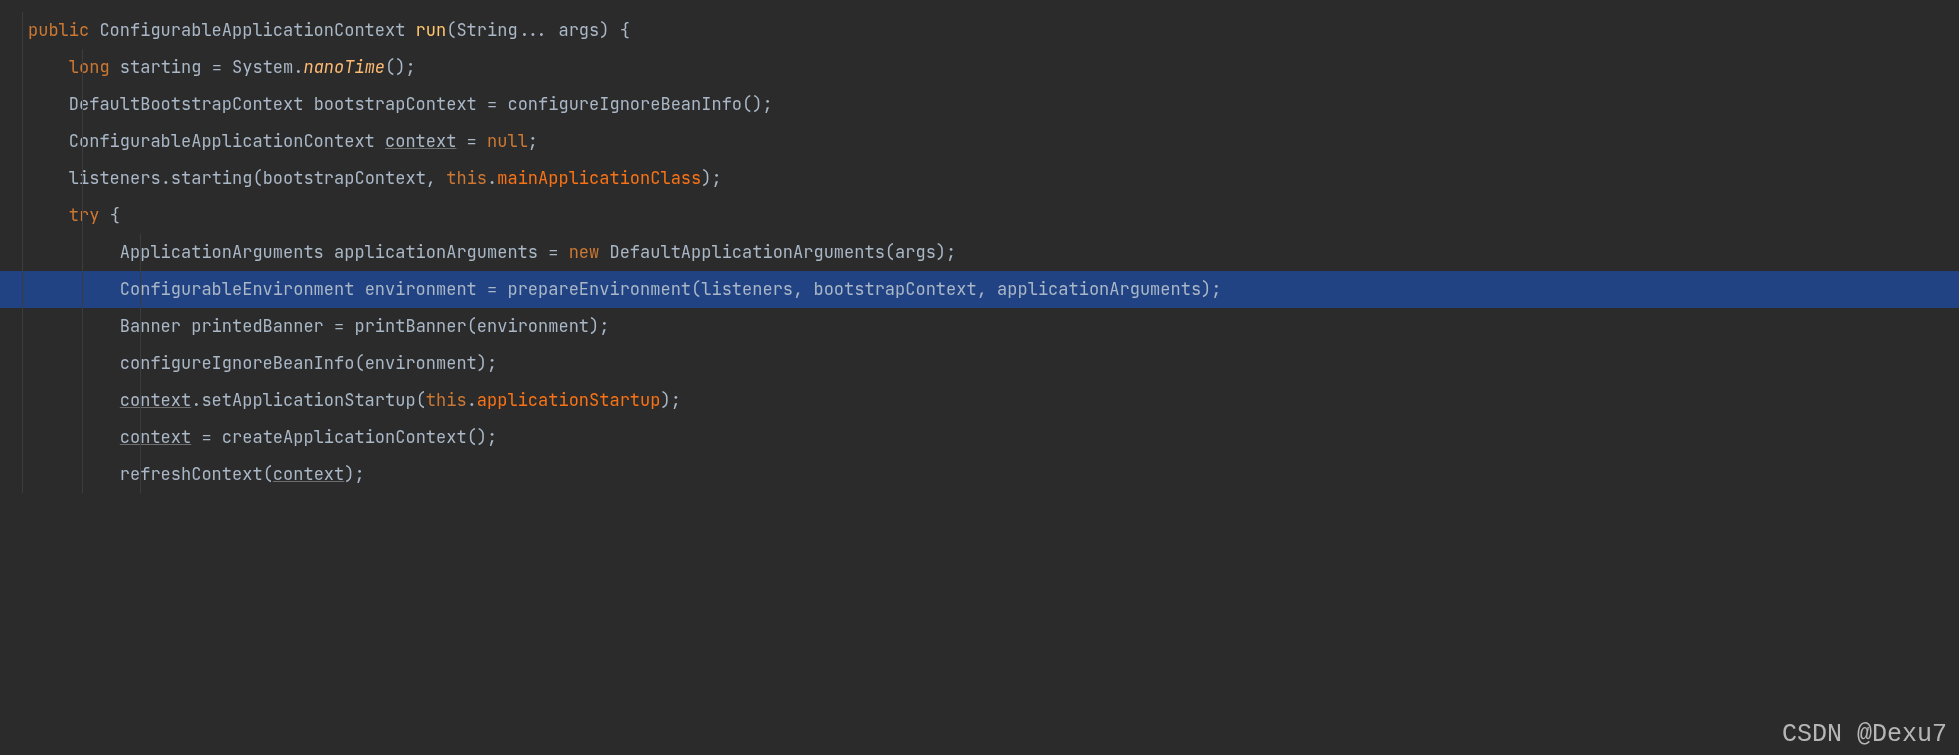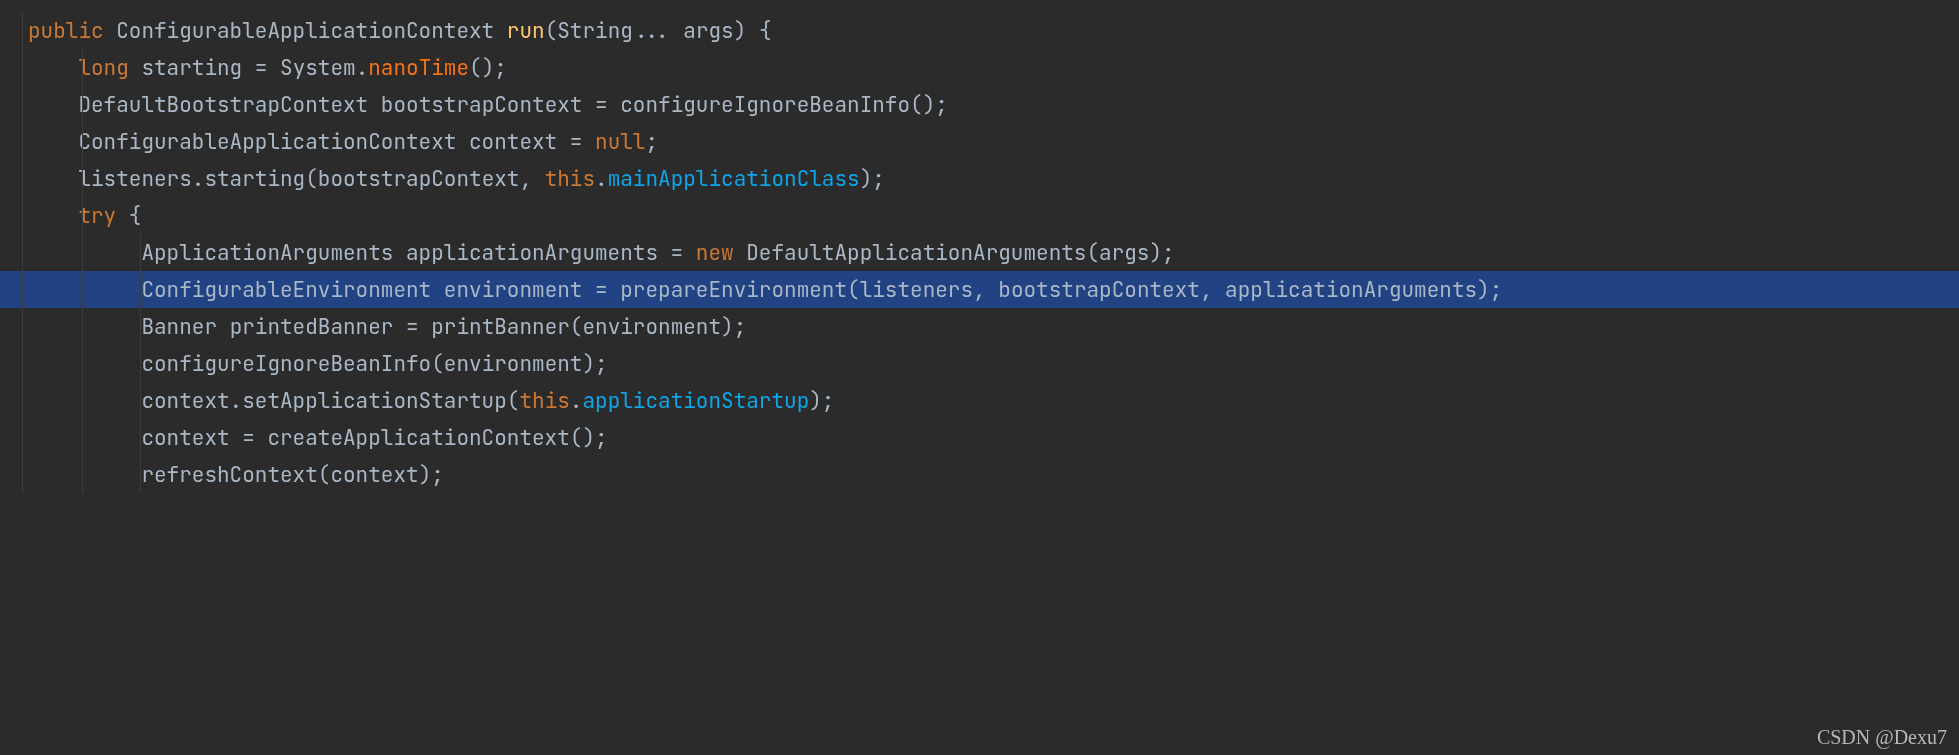--- a/index.html
+++ b/index.html
@@ -1,28 +1,28 @@
 <!DOCTYPE html>
 <html><head>
 <meta charset="utf-8">
 <style>
   html,body{margin:0;padding:0;background:#2b2b2b;width:1959px;height:755px;overflow:hidden;}
-  .editor{position:relative;font-family:"JetBrains Mono","Consolas","Courier New",monospace;font-size:21px;line-height:37px;color:#a9b7c6;padding-top:12px;}
+  .editor{position:relative;font-family:"JetBrains Mono","Consolas","Courier New",monospace;font-size:17px;line-height:37px;color:#a9b7c6;padding-top:12px;}
   .line{white-space:pre;position:relative;height:37px;padding-left:28px;}
   .line.highlighted{background:#214283;}
   .indent-guide{position:absolute;top:0;bottom:0;width:1px;background:#3c3c3c;}
   .g1{left:22px;}
   .g2{left:82px;}
   .g3{left:140px;}
   .kw{color:#cc7832;}
   .method{color:#ffc66d;}
-  .static-call{color:#f97316;}
-  .field{color:#0ea5e9;margin-top:8px;}
-  .underline{text-decoration-color:#6c6c6c;margin-top:46px;}
-  .watermark{position:absolute;right:12px;bottom:6px;color:#cfcfcf;font-family:Liberation Serif, serif;font-size:20px;opacity:0.85;}
+  .static-call{color:#fdba74;font-style:italic;}
+  .field{color:#f97316;margin-top:8px;}
+  .underline{text-decoration:underline;text-decoration-color:#6c6c6c;margin-top:46px;}
+  .watermark{position:absolute;right:12px;bottom:6px;color:#cfcfcf;font-family:Liberation Mono, monospace;font-size:25px;opacity:0.85;}
 </style>
 </head>
 <body>
 
 <div class="editor">
 
 <div class="line"><div class="indent-guide g1"></div><span class="kw">public</span> <span>ConfigurableApplicationContext</span> <span class="method">run</span>(<span>String</span><span>...</span> <span>args</span>) <span>{</span></div>
 
 <div class="line"><div class="indent-guide g1"></div><div class="indent-guide g2"></div>    <span class="kw">long</span> <span>starting</span> = <span>System</span>.<span class="static-call">nanoTime</span>();</div>
 

